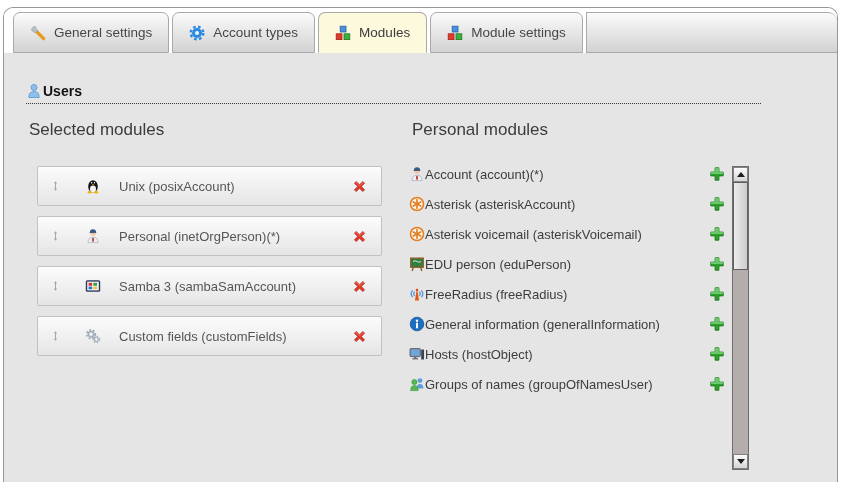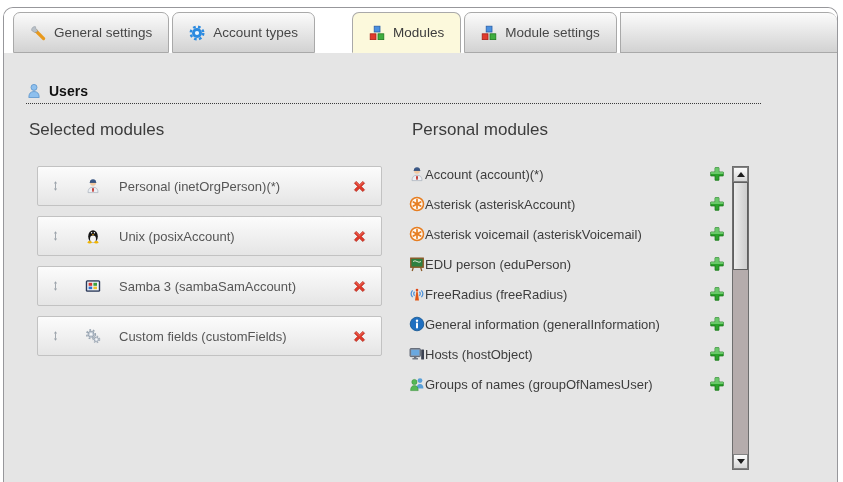--- a/index.html
+++ b/index.html
@@ -23,32 +23,31 @@
   .tab{
     display:flex;align-items:center;gap:8px;padding:0 16px;
     border:1px solid #a9a9a9;border-radius:7px 7px 0 0;
     background:linear-gradient(#fbfbfb,#d2d2d2);
     margin-right:3px;font-size:13.5px;color:#474747;cursor:pointer;
     white-space:nowrap;
   }
   .tab.active{
     background:#fcf9dc;border-bottom:1px solid #fcf9dc;
     color:#3c3c3c;
-    margin-left:34px;
   }
   .tab-filler{
     flex:1;border:1px solid #a9a9a9;border-right:none;
     border-radius:0 9px 0 0;
     background:linear-gradient(#fbfbfb,#d2d2d2);
   }
   .ic{width:16px;height:16px;display:inline-block;vertical-align:middle;flex:0 0 auto;}
   
   .content{padding:30px 0 0 22px;}
   .sec-head{
-    display:flex;align-items:flex-start;gap:7px;width:735px;
+    display:flex;align-items:flex-start;gap:1px;width:735px;
     border-bottom:1px dotted #3a3a3a;padding-bottom:4px;
   }
   .sec-title{font-size:14px;font-weight:bold;color:#111;}
   .cols{display:flex;margin-top:16px;}
   .col-left{width:383px;flex:0 0 auto;}
   .col-right{flex:0 0 auto;}
   .col-title{font-size:17px;color:#3c3c3c;margin:0 0 26px 3px;}
   
   .sel-list{display:flex;flex-direction:column;gap:10px;margin-left:11px;width:345px;}
   .sel-row{
@@ -257,40 +256,40 @@
         <div class="col-title">Selected modules</div>
         <div class="sel-list">
 
           <div class="sel-row">
             <span class="drag">
                 <svg viewBox="0 0 16 16">
                   <use href="#i-drag"></use>
                 </svg>
               </span>
             <svg class="ic sel-icon">
+                <use href="#i-penguin"></use>
+              </svg>
+            <span class="sel-label">Unix (posixAccount)</span>
+            <button class="del-btn">
+                <svg viewBox="0 0 16 16">
+                  <use href="#i-x"></use>
+                </svg>
+              </button>
+          </div>
+
+          <div class="sel-row">
+            <span class="drag">
+                <svg viewBox="0 0 16 16">
+                  <use href="#i-drag"></use>
+                </svg>
+              </span>
+            <svg class="ic sel-icon">
                 <use href="#i-person"></use>
               </svg>
             <span class="sel-label">Personal (inetOrgPerson)(*)</span>
-            <button class="del-btn">
-                <svg viewBox="0 0 16 16">
-                  <use href="#i-x"></use>
-                </svg>
-              </button>
-          </div>
-
-          <div class="sel-row">
-            <span class="drag">
-                <svg viewBox="0 0 16 16">
-                  <use href="#i-drag"></use>
-                </svg>
-              </span>
-            <svg class="ic sel-icon">
-                <use href="#i-penguin"></use>
-              </svg>
-            <span class="sel-label">Unix (posixAccount)</span>
             <button class="del-btn">
                 <svg viewBox="0 0 16 16">
                   <use href="#i-x"></use>
                 </svg>
               </button>
           </div>
 
           <div class="sel-row">
             <span class="drag">
                 <svg viewBox="0 0 16 16">

